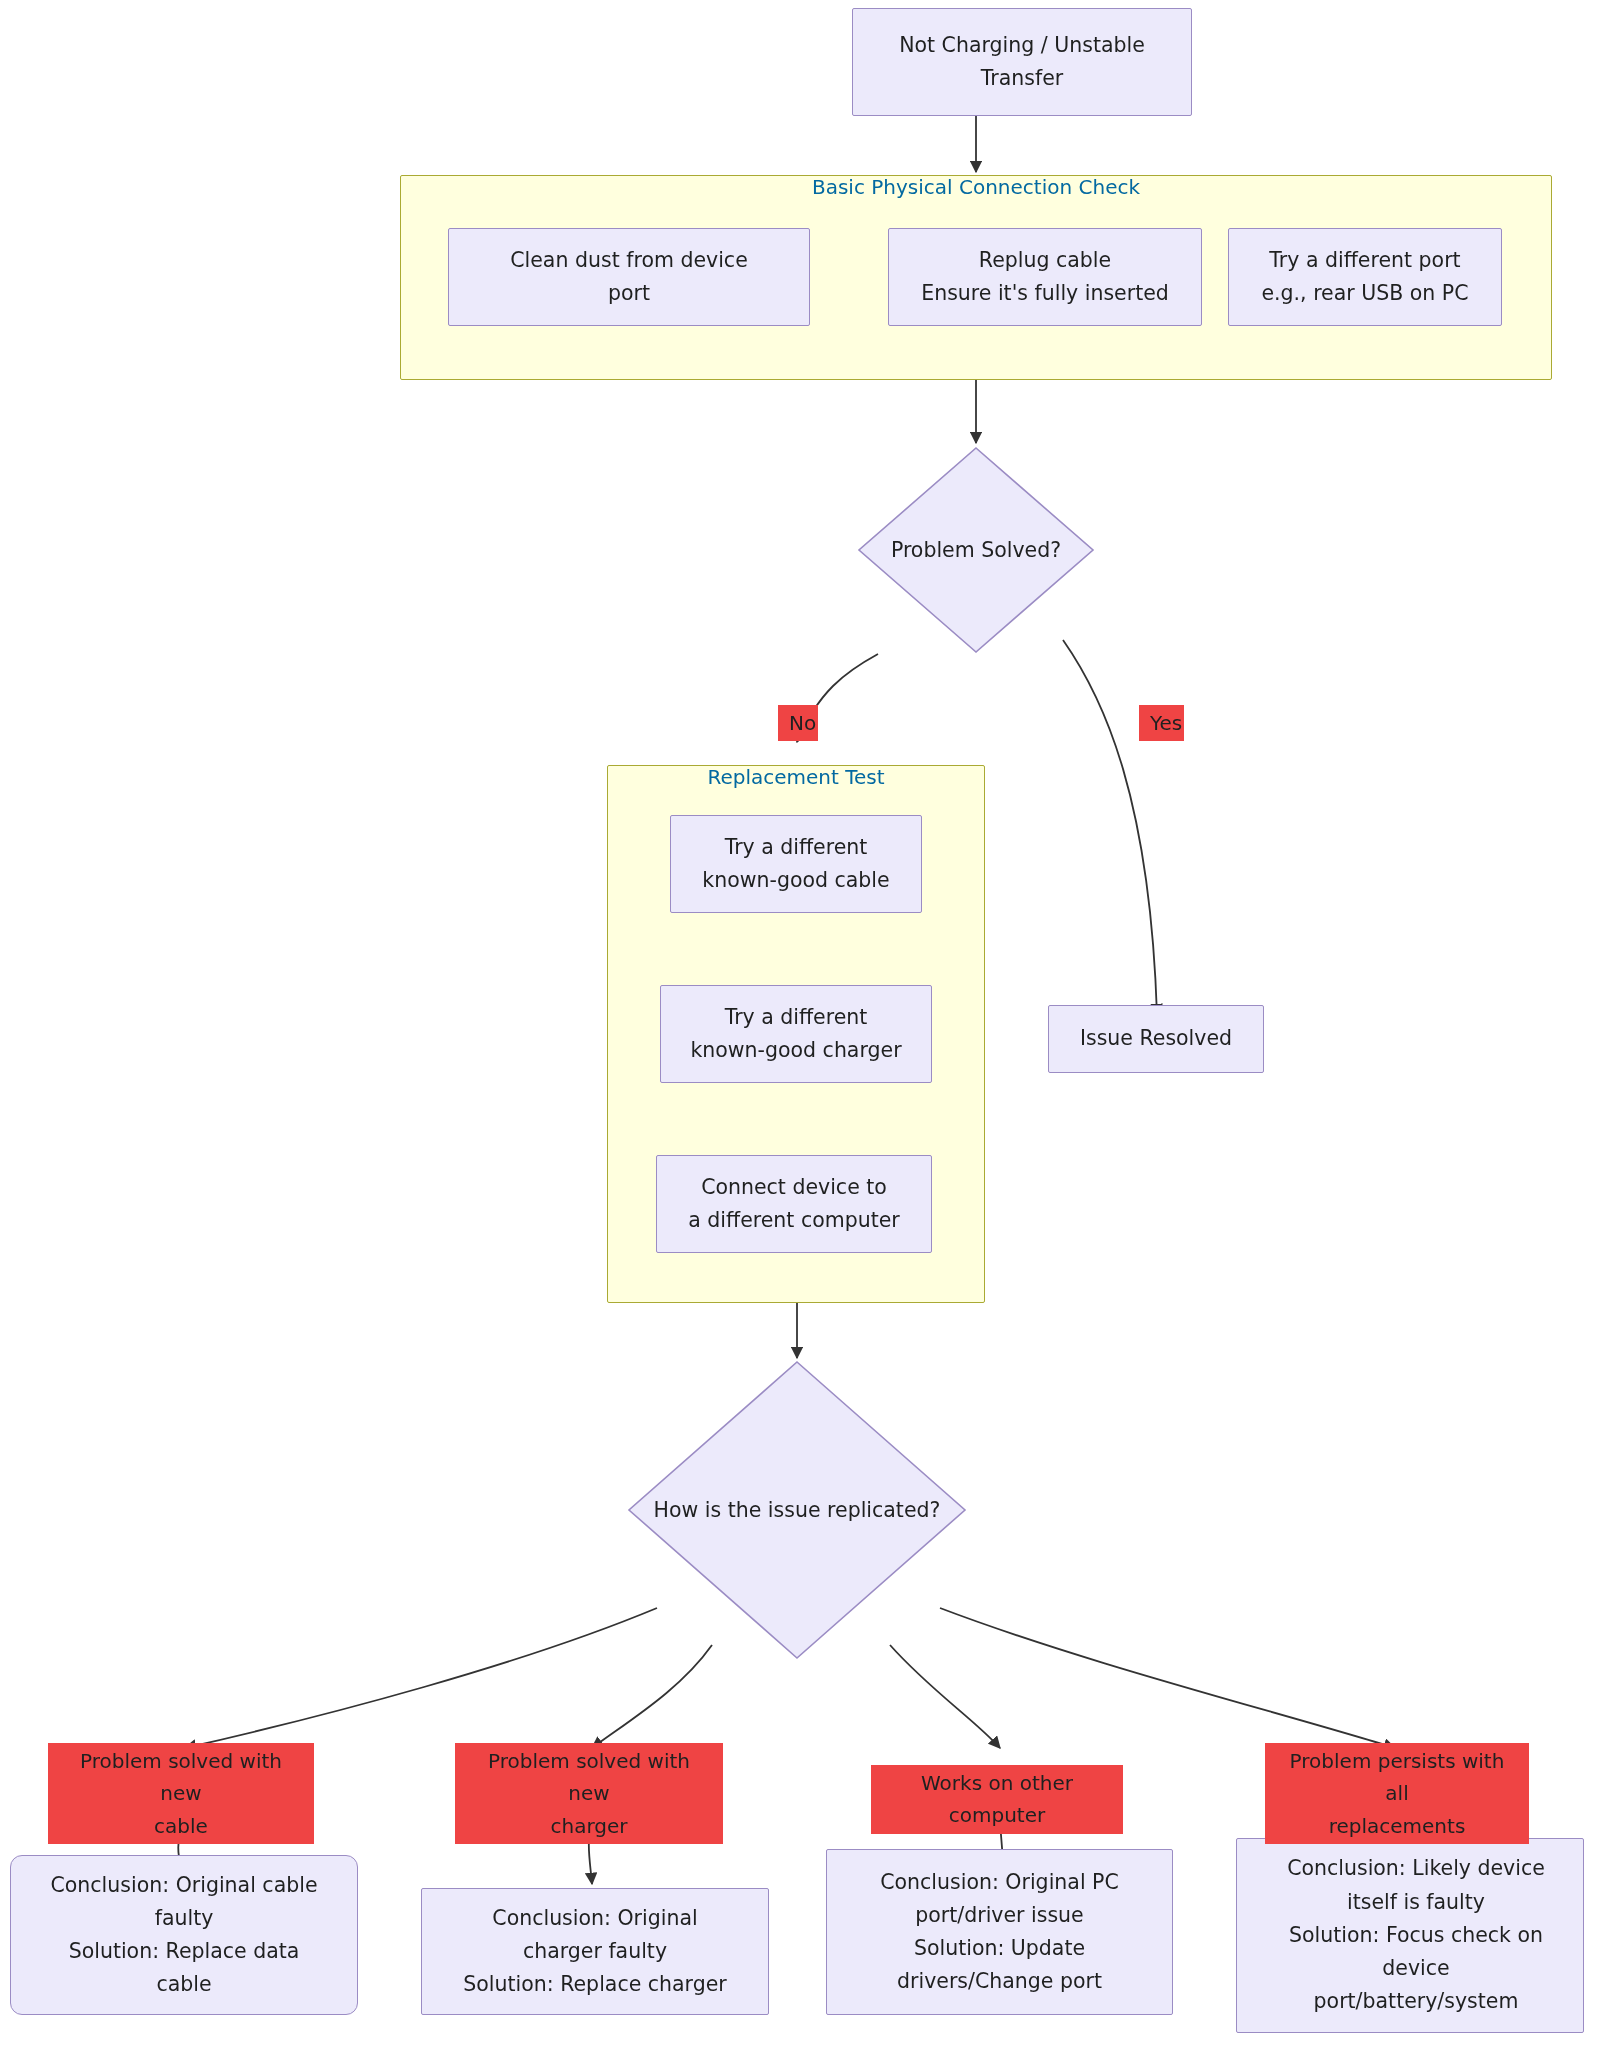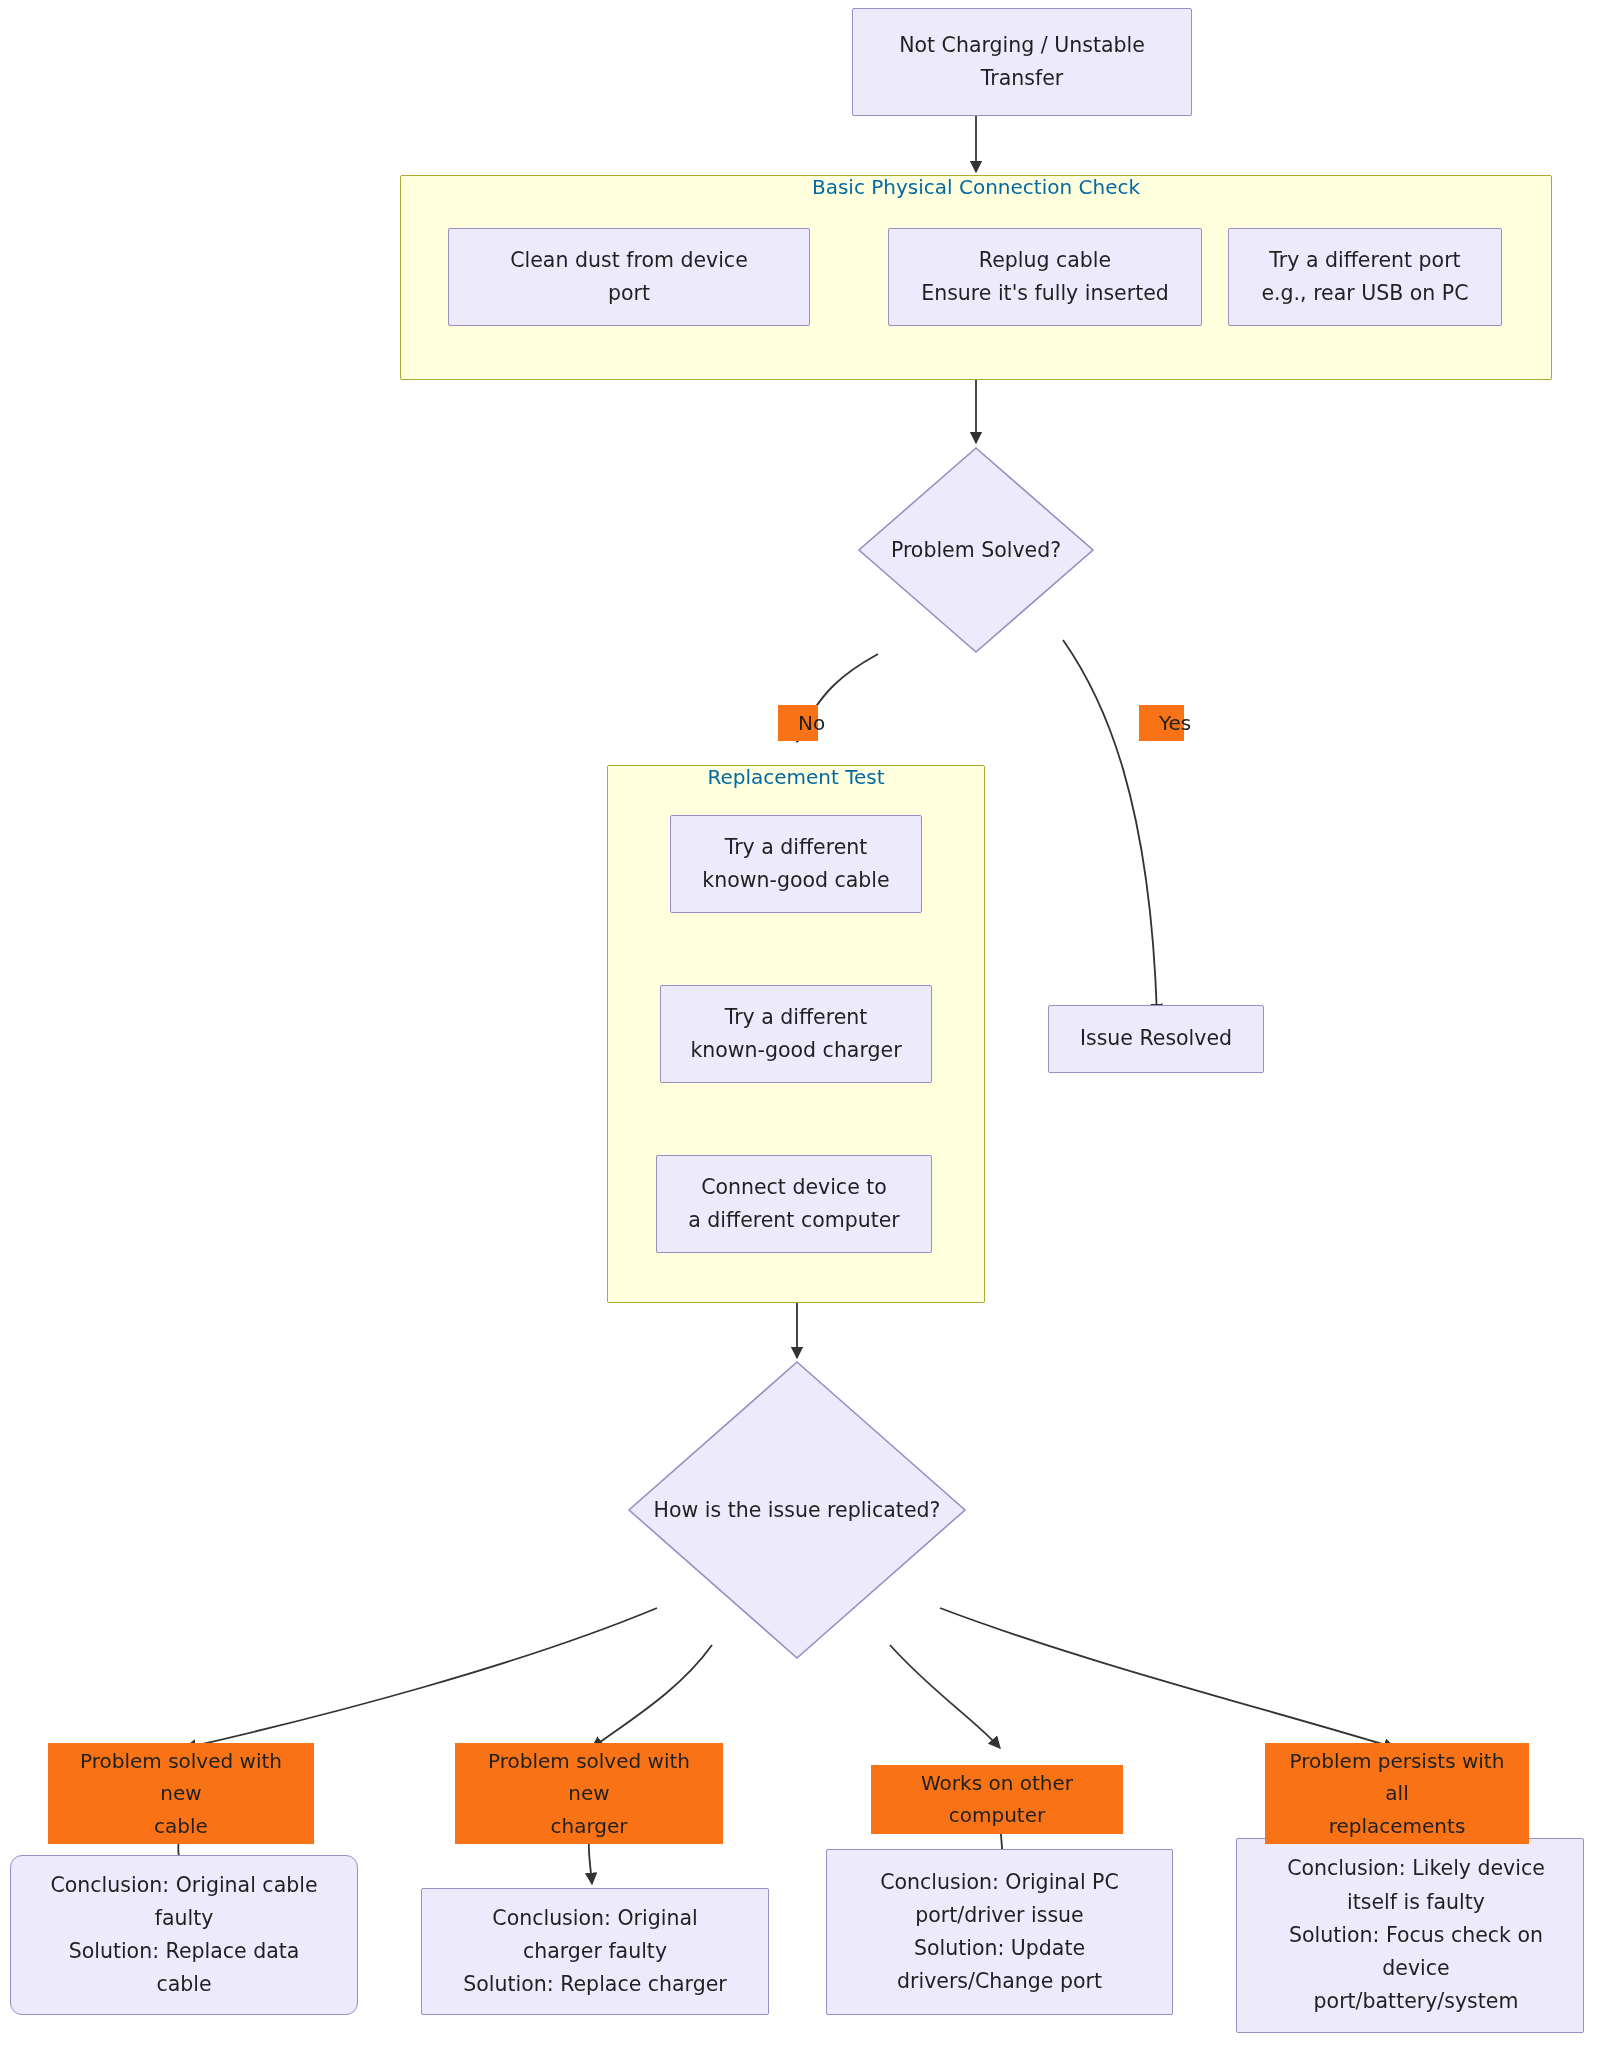--- a/index.html
+++ b/index.html
@@ -55,26 +55,26 @@
     top: 9px;
     left: 0;
     width: 100%;
     text-align: center;
     font-size: 20px;
     color: #0369a1;
     z-index: 2;
   }
   .edge-label {
     position: absolute;
-    background: #f97316;
+    background: #ef4444;
     color: #1f2020;
     font-size: 20px;
     line-height: 1.62;
     text-align: center;
-    padding: 2px 20px;
+    padding: 2px 11px;
     box-sizing: border-box;
     white-space: pre-line;
     z-index: 4;
   }
 </style>
 </head>
 <body>
 
 <div id="canvas">
 

